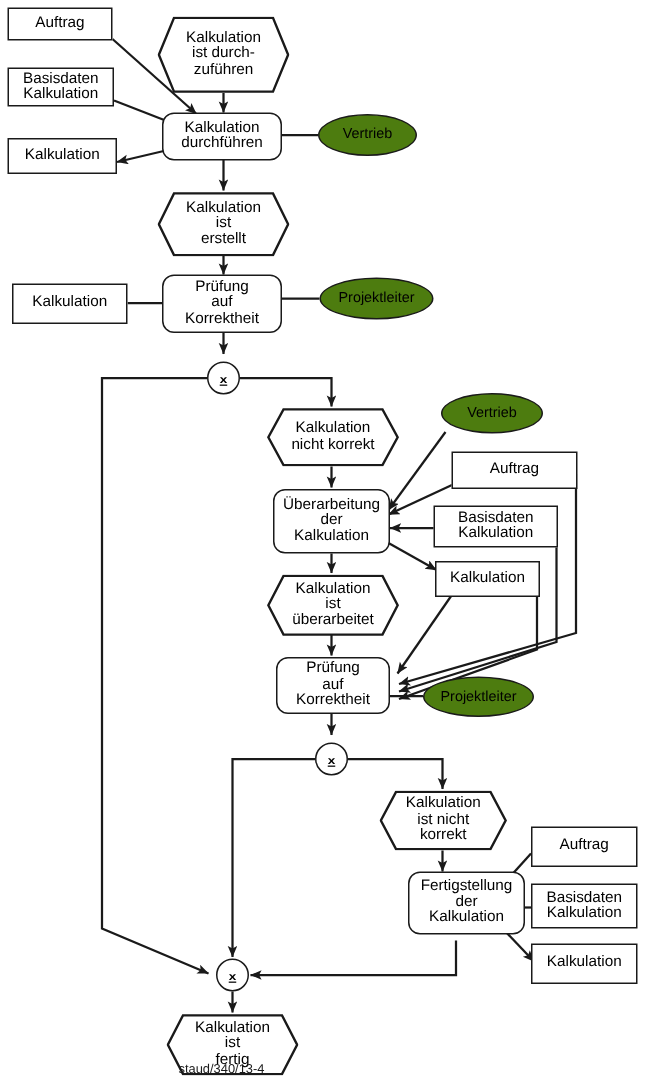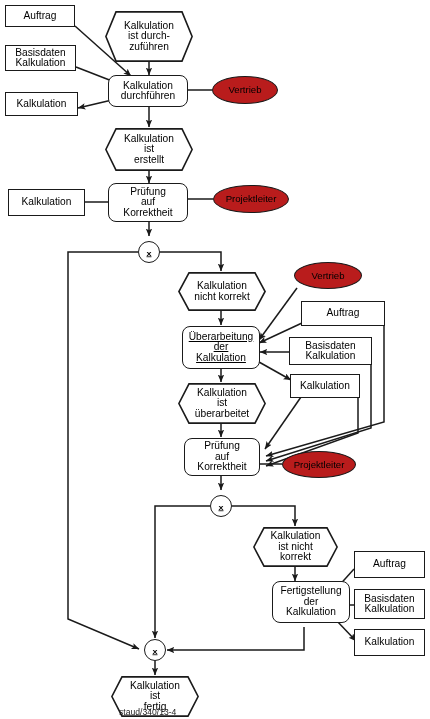--- a/index.html
+++ b/index.html
@@ -42,21 +42,21 @@
   .function-box{
     border:1.6px solid #1a1a1a;
     border-radius:8px;
     background:#ffffff;
     font-size:10.2px;
   }
   
   .org-ellipse{
     border:1.4px solid #1a1a1a;
     border-radius:50%;
-    background:#b91c1c;
+    background:#4d7c0f;
     font-size:9.6px;
   }
   
   .event-hex{
     background:transparent;
     font-size:10.2px;
   }
   .event-hex .hex-svg{
     position:absolute;
     left:0; top:0;
@@ -238,21 +238,21 @@
       <polygon points="11,0.9 77,0.9 87.1,19.5 77,38.1 11,38.1 0.9,19.5" fill="#fff" stroke="#1a1a1a" stroke-width="1.6" vector-effect="non-scaling-stroke"></polygon>
     </svg>
     <span class="lbl hex-label">Kalkulation
 nicht korrekt</span>
   </div>
 
   <div class="node org-ellipse" style="left:294px; top:262px; width:68px; height:27px;">
     <span class="lbl">Vertrieb</span>
   </div>
 
-  <div class="node function-box" style="left:182px; top:326px; width:78px; height:43px;text-decoration:underline;">
+  <div class="node function-box" style="left:182px; top:326px; width:78px; height:43px;">
     <span class="lbl">Überarbeitung
 der
 Kalkulation</span>
   </div>
 
   <div class="node data-box" style="left:301px; top:301px; width:84px; height:25px;">
     <span class="lbl">Auftrag</span>
   </div>
 
   <div class="node data-box" style="left:289px; top:337px; width:83px; height:28px;">

